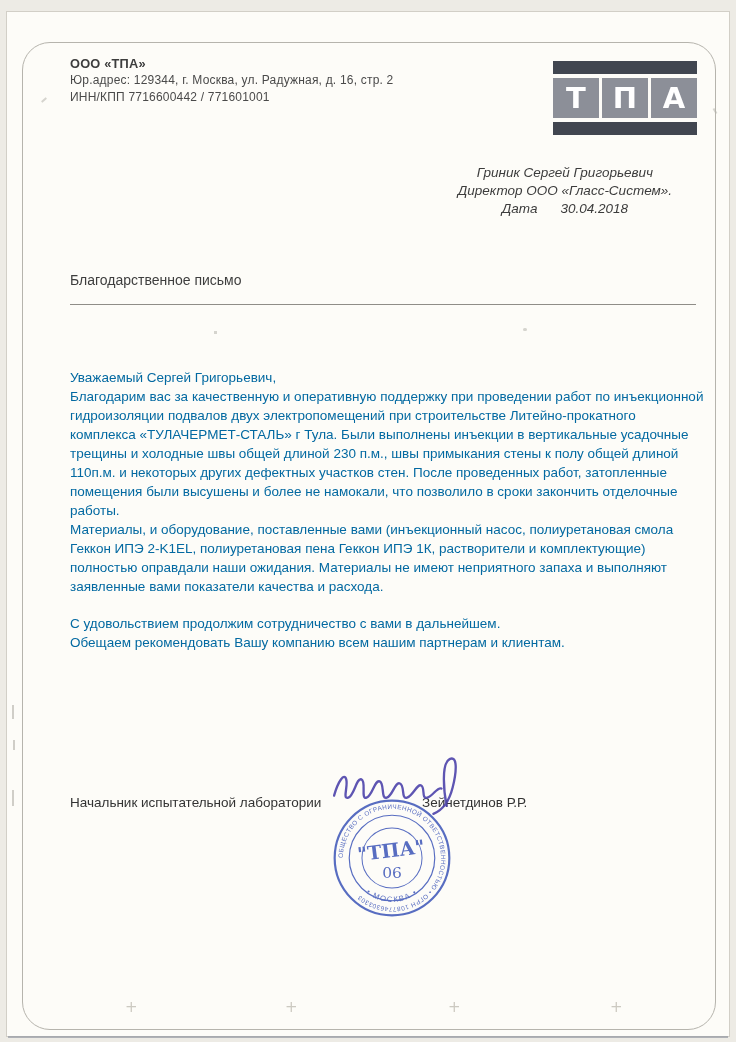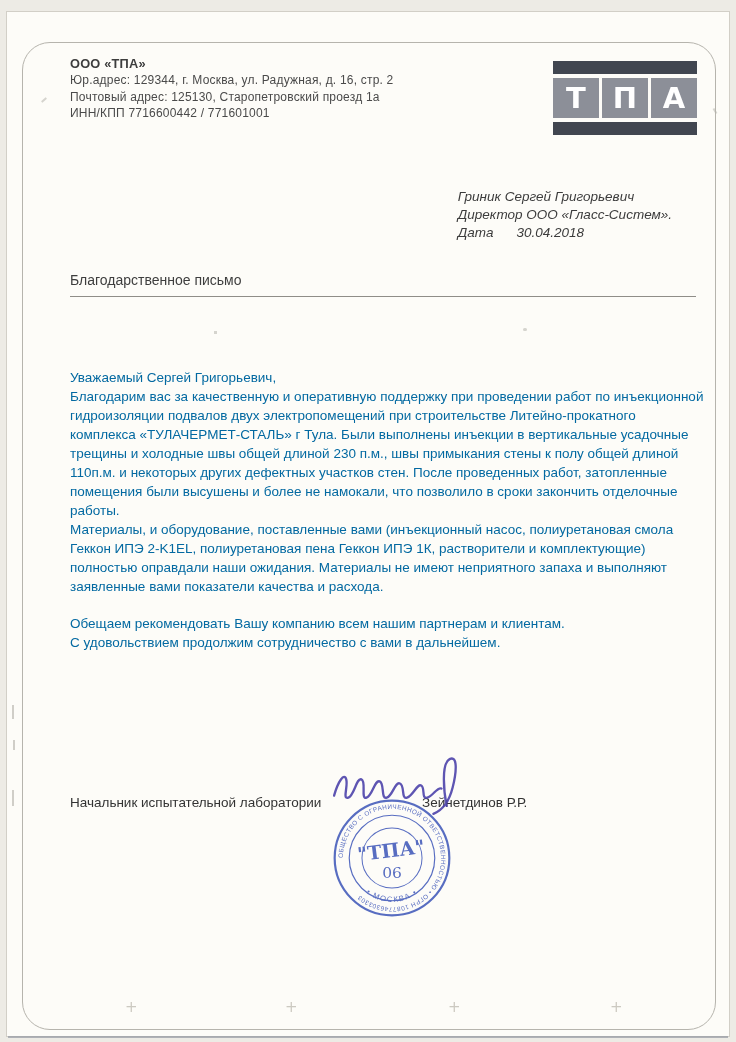--- a/index.html
+++ b/index.html
@@ -41,32 +41,32 @@
   .logo .row{display:flex;gap:3px;margin:4px 0;}
   .logo .sq{
     flex:1;height:40px;background:#8c8f98;
     display:flex;align-items:center;justify-content:center;
     color:#fff;font-weight:bold;font-size:29px;
     font-family:"DejaVu Sans", sans-serif;
   }
 
   
   .recipient{
-    position:absolute;right:36px;top:188px;z-index:2;
-    text-align:left;font-style:italic;
+    position:absolute;right:36px;top:164px;z-index:2;
+    text-align:center;font-style:italic;
     font-size:13.5px;line-height:18.2px;color:#3c3c3c;
   }
   .recipient .dval{margin-left:23px;}
 
   
   .title{
     position:absolute;left:70px;top:272px;width:626px;z-index:2;
     font-size:14px;color:#3e3e3e;
     border-bottom:1.5px solid #8f8d88;
-    padding-bottom:8px;
+    padding-bottom:16px;
   }
 
   
   .lettertext{
     position:absolute;left:70px;top:368px;width:634px;z-index:2;
     font-size:13.5px;line-height:19px;color:#0369a1;
   }
   .lettertext p{margin:0;}
   .closing{margin-top:18px;}
 
@@ -108,21 +108,20 @@
 <body>
 
 <div id="scan">
 
   <div class="paper"></div>
   <div class="frame"></div>
 
   <div class="company">
     <div class="cname">ООО «ТПА»</div>
     <div>Юр.адрес: 129344, г. Москва,  ул. Радужная, д. 16, стр. 2</div>
-    <div>Почтовый адрес: 125130, Старопетровский проезд 1а</div>
     <div>ИНН/КПП 7716600442 / 771601001</div>
   </div>
 
   <div class="logo">
     <div class="bar"></div>
     <div class="row">
       <div class="sq">Т</div>
       <div class="sq">П</div>
       <div class="sq">А</div>
     </div>
@@ -137,22 +136,22 @@
     </div>
   </div>
 
   <div class="title">Благодарственное письмо</div>
 
   <div class="lettertext">
     <p>Уважаемый Сергей Григорьевич,</p>
     <p>Благодарим вас за качественную и оперативную поддержку при проведении работ по инъекционной гидроизоляции подвалов двух электропомещений при строительстве Литейно-прокатного комплекса «ТУЛАЧЕРМЕТ-СТАЛЬ» г Тула. Были выполнены инъекции в вертикальные усадочные трещины и холодные швы общей длиной 230 п.м., швы примыкания стены к полу общей длиной 110п.м. и некоторых других дефектных участков стен. После проведенных работ, затопленные помещения были высушены и более не намокали, что позволило в сроки закончить отделочные работы.</p>
     <p>Материалы, и оборудование, поставленные вами (инъекционный насос, полиуретановая смола Геккон ИПЭ 2-K1EL, полиуретановая пена Геккон ИПЭ 1К, растворители и комплектующие) полностью оправдали наши ожидания. Материалы не имеют неприятного запаха и выполняют заявленные вами показатели качества и расхода.</p>
     <div class="closing">
+      <p>С удовольствием продолжим сотрудничество с вами в дальнейшем.</p>
       <p>Обещаем рекомендовать Вашу компанию всем нашим партнерам и клиентам.</p>
-      <p>С удовольствием продолжим сотрудничество с вами в дальнейшем.</p>
     </div>
   </div>
 
   <div class="signrow">
     <span>Начальник испытательной лаборатории</span>
     <span class="signer">Зейнетдинов Р.Р.</span>
   </div>
 
   <svg class="autograph" viewBox="0 0 150 65">
     <path d="M 6,42 C 10,28 16,19 18,26 C 20,33 14,46 20,44 C 26,42 28,24 33,26 C 38,28 32,46 38,44 C 44,42 46,26 51,28 C 56,30 52,46 58,44 C 64,42 66,28 71,30 C 76,32 72,46 78,44 C 84,42 88,30 92,32 C 96,34 92,46 98,44 C 104,42 108,33 112,35"></path>

